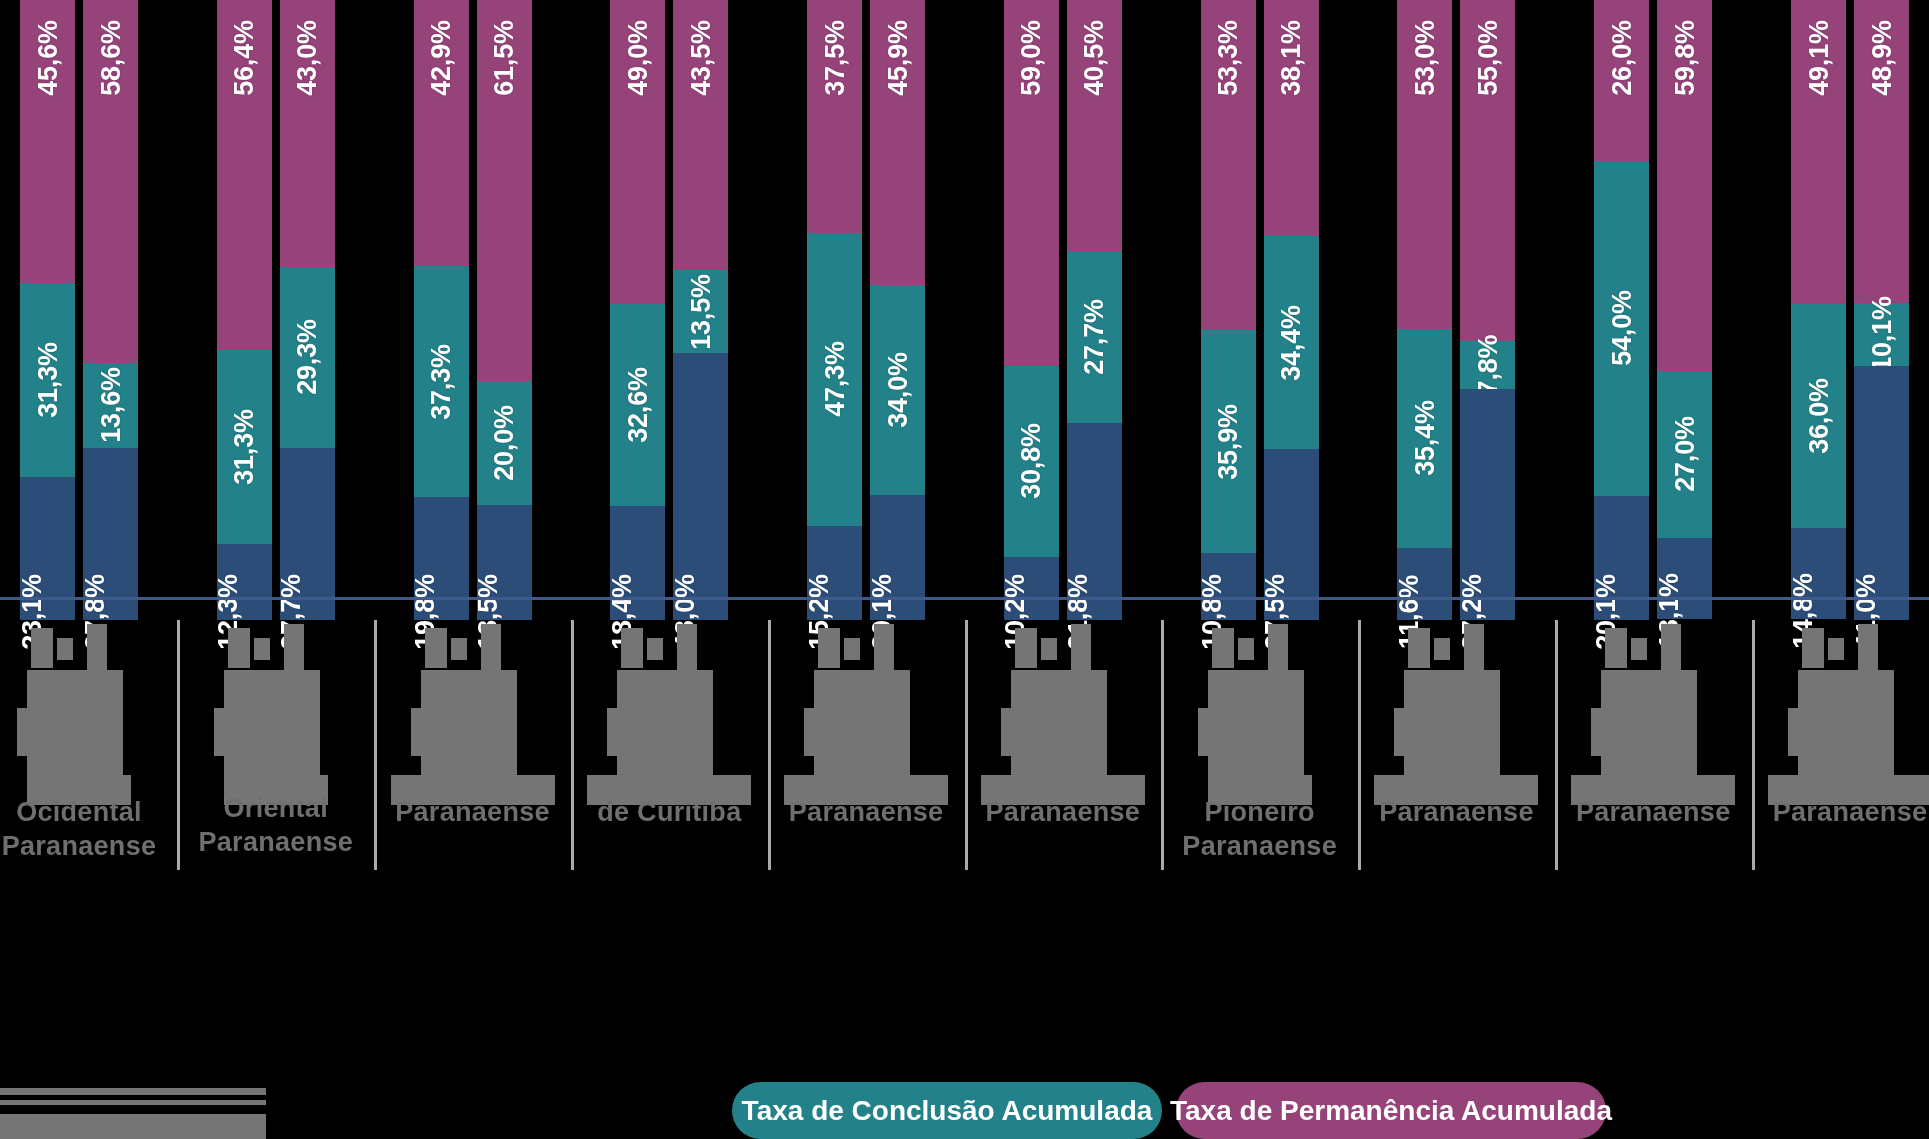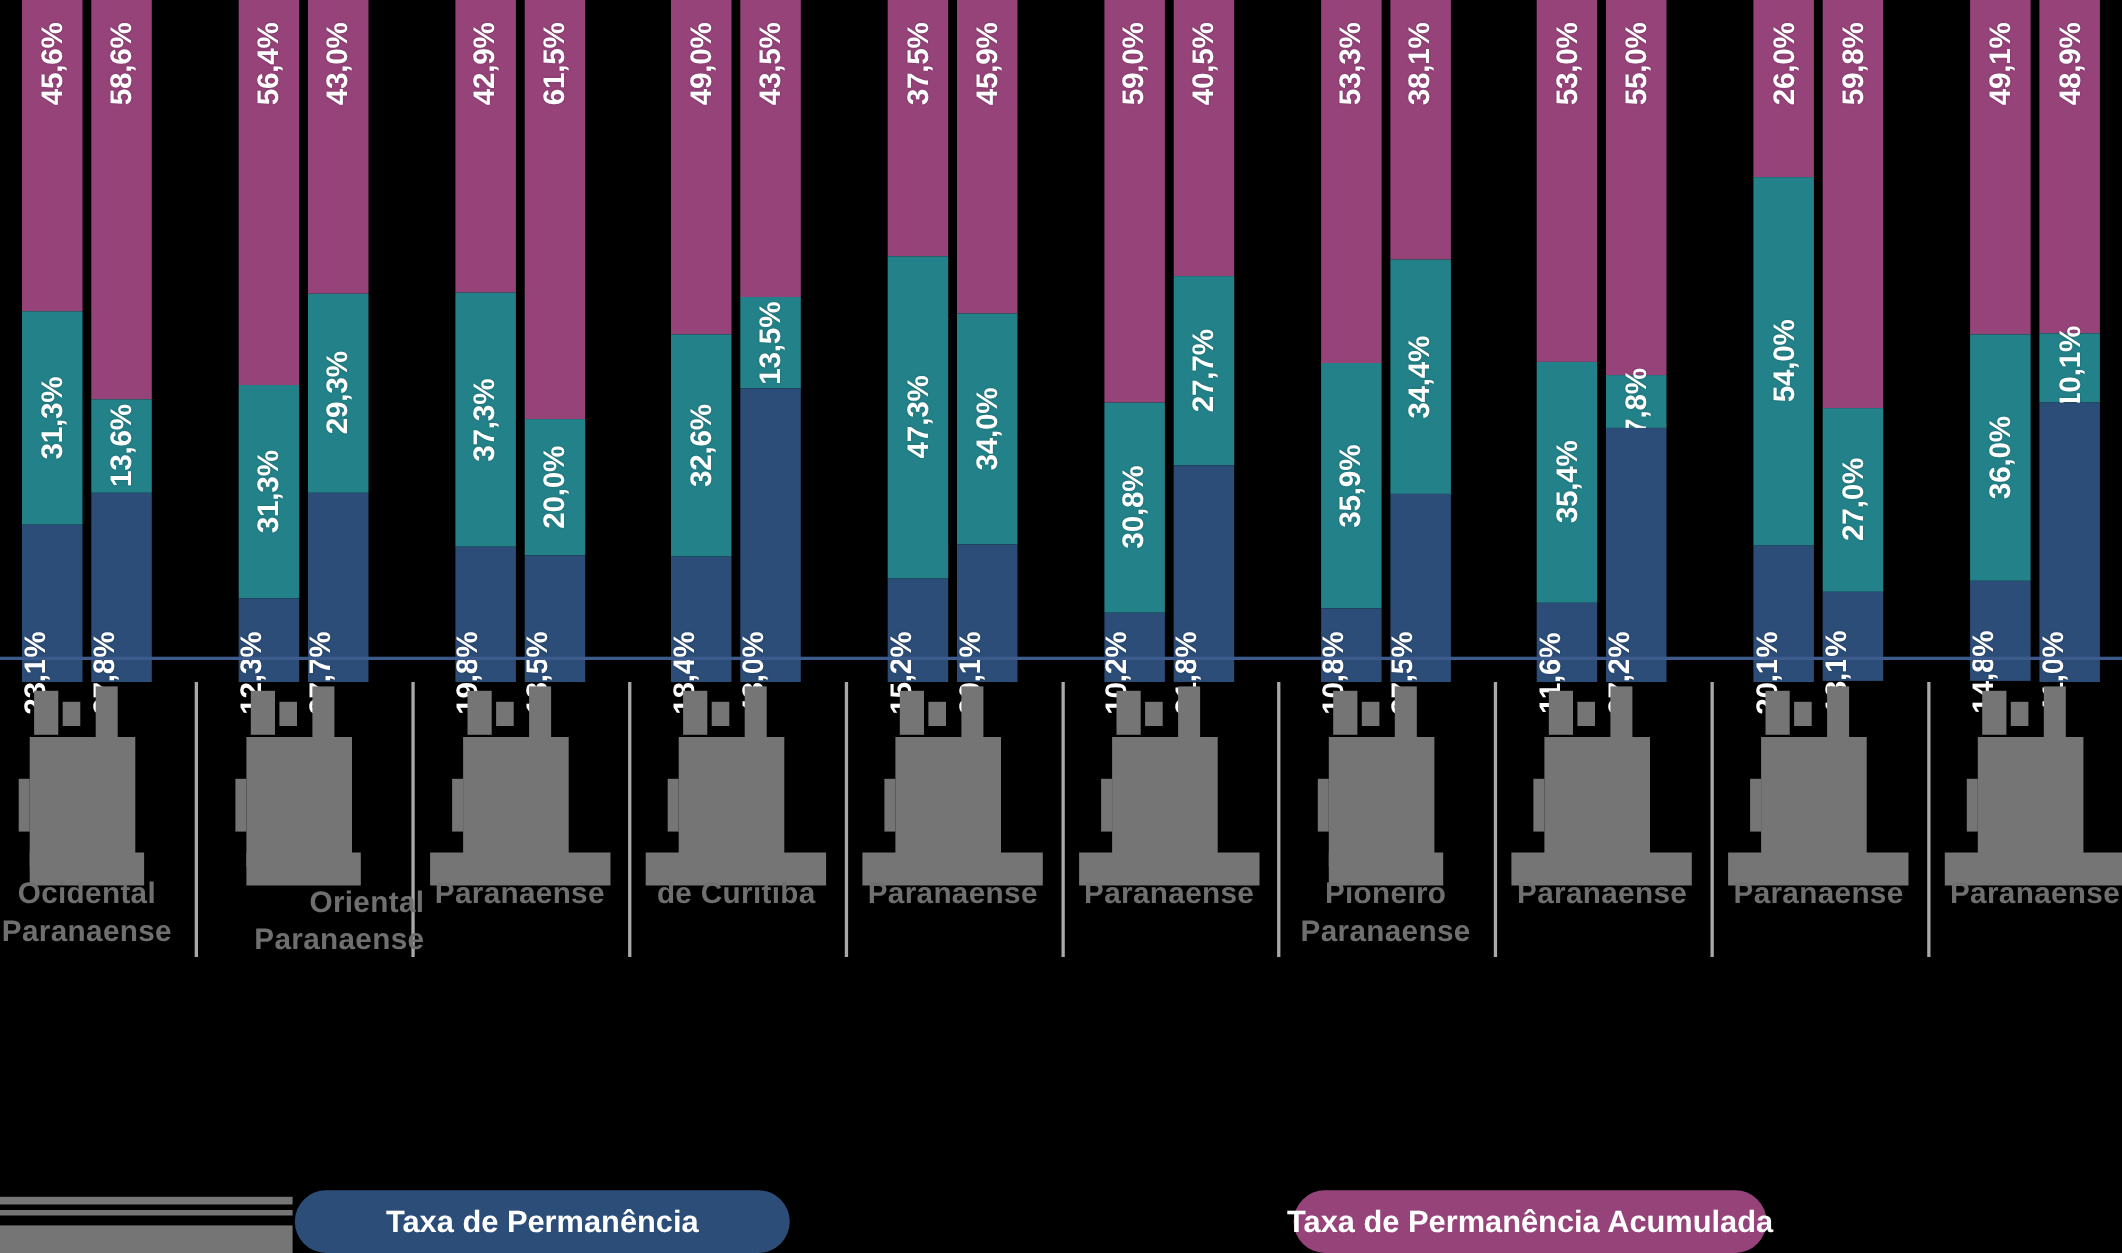--- a/index.html
+++ b/index.html
@@ -402,21 +402,21 @@
       </div>
       <div class="redact" style="left: 227.778px; top: 8px; width: 22px; height: 40px;"></div>
       <div class="redact" style="left: 253.778px; top: 18px; width: 16px; height: 22px;"></div>
       <div class="redact" style="left: 283.778px; top: 4px; width: 20px; height: 58px;"></div>
       <div class="redact" style="left: 223.778px; top: 50px; width: 86px; height: 118px;"></div>
       <div class="redact" style="left: 305.778px; top: 50px; width: 14px; height: 118px;"></div>
       <div class="redact" style="left: 213.778px; top: 88px; width: 10px; height: 48px;"></div>
       <div class="sep" style="left: 374.167px; top: 0px; height: 250px;"></div>
       <div class="group-label" style="left: 165.778px; top: 155px; width: 220px;">
         <div class="cat-redact" style="left: 58px; top: 0px; width: 104px;"></div>
-        <div class="cat-text" style="top: 28px; text-align: right;">Oriental
+        <div class="cat-text" style="top: 16px;">Oriental
 Paranaense</div>
       </div>
       <div class="redact" style="left: 424.556px; top: 8px; width: 22px; height: 40px;"></div>
       <div class="redact" style="left: 450.556px; top: 18px; width: 16px; height: 22px;"></div>
       <div class="redact" style="left: 480.556px; top: 4px; width: 20px; height: 58px;"></div>
       <div class="redact" style="left: 420.556px; top: 50px; width: 86px; height: 118px;"></div>
       <div class="redact" style="left: 502.556px; top: 50px; width: 14px; height: 118px;"></div>
       <div class="redact" style="left: 410.556px; top: 88px; width: 10px; height: 48px;"></div>
       <div class="sep" style="left: 570.944px; top: 0px; height: 250px;"></div>
       <div class="group-label" style="left: 362.556px; top: 155px; width: 220px;">
@@ -501,17 +501,17 @@
         <div class="cat-text" style="top: 20px;">Paranaense</div>
       </div>
     </div>
 
   <div id="legend">
     <div class="legend-redact-wrap">
       <div class="lr" style="top:2px;  width:266px; height:7px;"></div>
       <div class="lr" style="top:14px; width:266px; height:5px;"></div>
       <div class="lr" style="top:28px; width:266px; height:29px;"></div>
     </div>
-  <div class="legend-item" style="left: 268px; width: 450px; background: rgb(43, 77, 120);">Taxa de Permanência</div>
+      <div class="legend-item" style="left: 732px; width: 430px; background: rgb(35, 130, 137);">Taxa de Conclusão Acumulada</div>
       <div class="legend-item" style="left: 1176px; width: 430px; background: rgb(150, 67, 122);">Taxa de Permanência Acumulada</div>
     </div>
 
 </div>
 
 </body></html>

